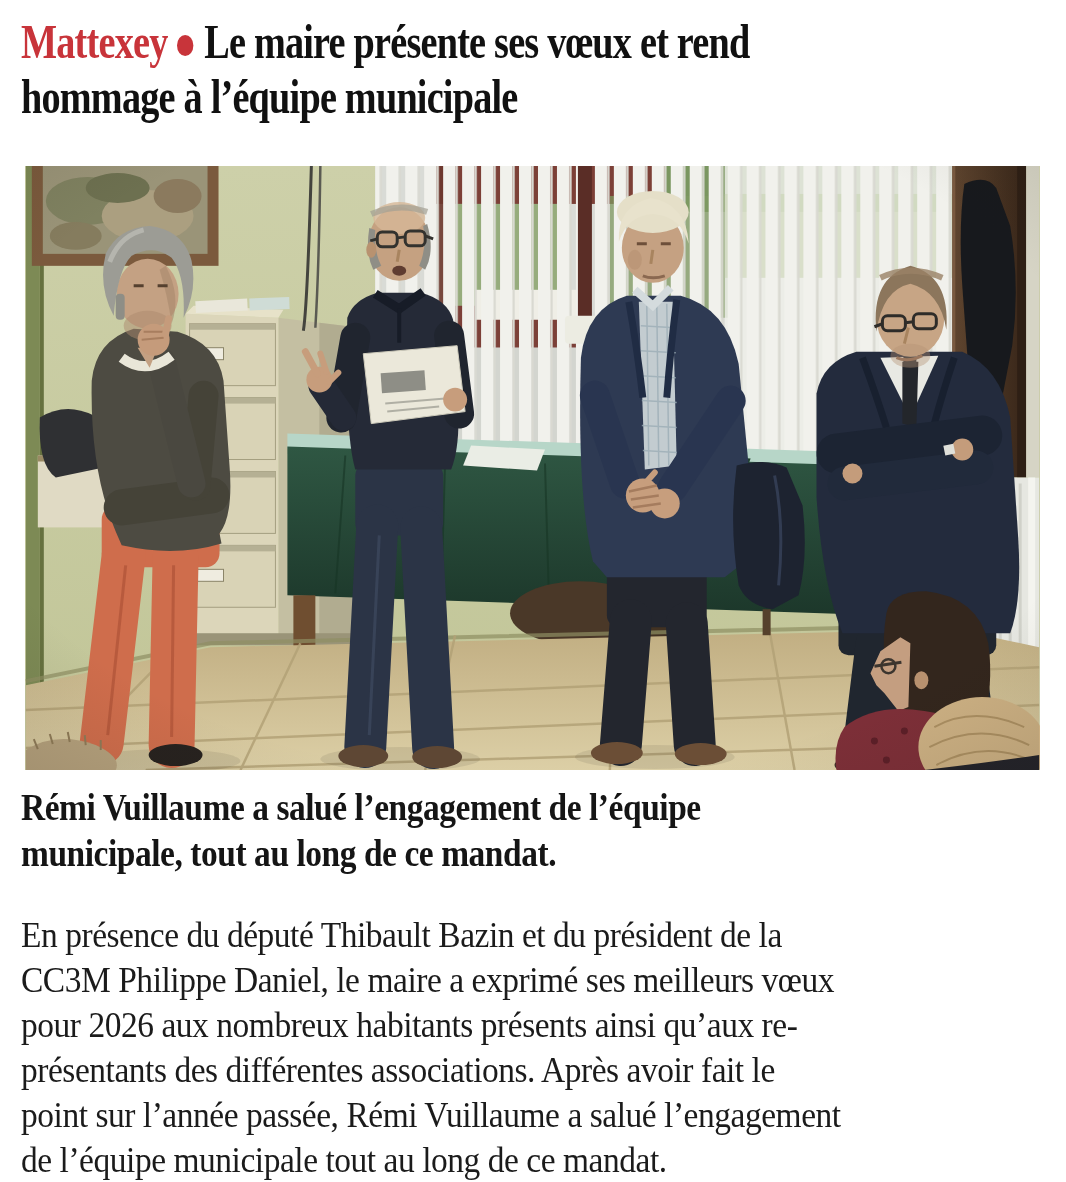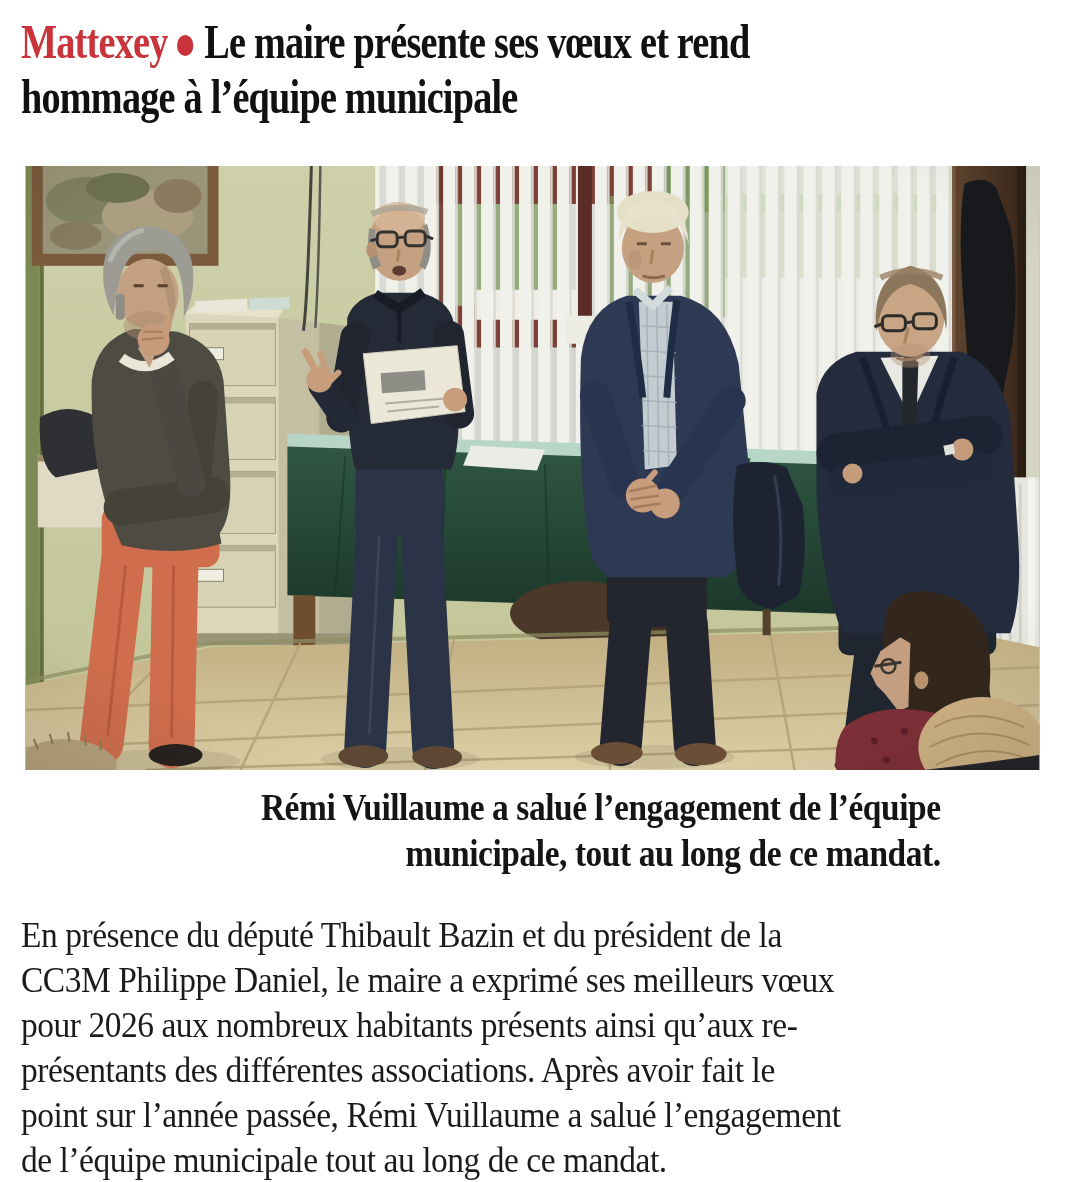--- a/index.html
+++ b/index.html
@@ -51,21 +51,21 @@
 </head>
 <body>
 
 <div class="page">
 
   <h1 class="headline">
     <span class="hl-line"><span class="kicker">Mattexey</span><span class="bullet"></span><span>Le maire présente ses vœux et rend</span></span>
     <span class="hl-line"><span>hommage à l’équipe municipale</span></span>
   </h1>
 
-  <figure style="margin:0;padding:0;text-align:right;">
+  <figure style="margin:0;padding:0;">
     <div class="photo" role="img" aria-label="Quatre hommes debout dans la salle de la mairie, le maire lisant ses vœux devant une table à nappe verte">
       <svg width="1015" height="604" viewBox="0 0 1015 605" xmlns="http://www.w3.org/2000/svg">
         <defs>
           <linearGradient id="gWall" x1="0" y1="0" x2="0" y2="1">
             <stop offset="0" stop-color="#cdd0a9"></stop>
               <stop offset="1" stop-color="#c1c597"></stop>
           </linearGradient>
           <linearGradient id="gFloor" x1="0" y1="0" x2="0" y2="1">
             <stop offset="0" stop-color="#c1ae82"></stop>
               <stop offset="1" stop-color="#dccfa6"></stop>

